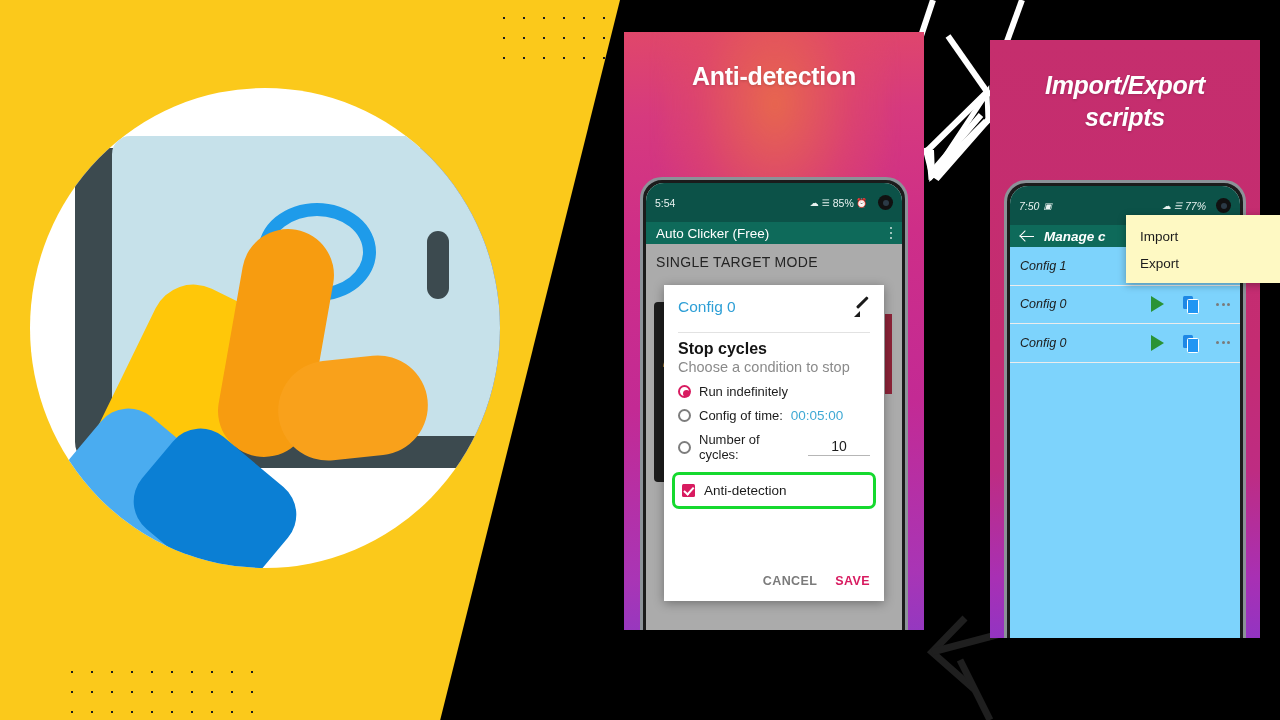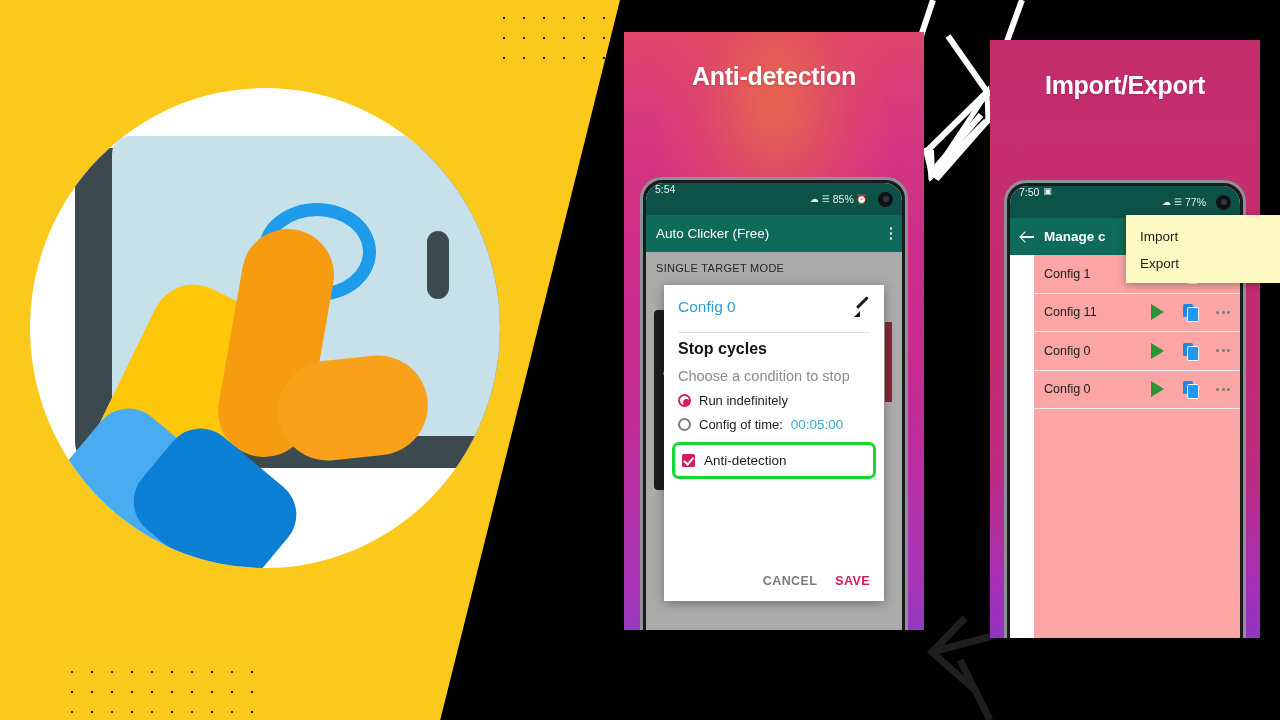--- a/index.html
+++ b/index.html
@@ -131,20 +131,21 @@
     position: absolute;
     left: 36px; top: -40px;
     width: 230px; height: 280px;
     background: radial-gradient(ellipse at 50% 40%, rgba(234,110,70,.85) 0%, rgba(226,78,96,.45) 48%, rgba(206,46,136,0) 78%);
     filter: blur(6px);
   }
   .panel-right {
     left: 990px; top: 40px;
     width: 270px; height: 598px;
     background: linear-gradient(180deg, #C52E6D 0%, #C42C72 52%, #BE2C82 72%, #A830B4 90%, #9334C2 100%);
+    font-style: italic;
   }
   .panel-title {
     position: relative;
     color: #ffffff;
     font-weight: bold;
     text-align: center;
     letter-spacing: -0.3px;
     text-shadow: 0 1px 3px rgba(0,0,0,.18);
   }
   .panel-mid .panel-title { font-size: 25px; margin-top: 30px; }
@@ -159,50 +160,50 @@
     overflow: hidden;
   }
   .phone-mid { left: 16px; top: 145px; width: 268px; height: 470px; }
   .phone-right { left: 14px; top: 140px; width: 242px; height: 470px; }
   .phone-inner {
     position: absolute; left: 3px; right: 3px; top: 3px; bottom: 0;
     background: #fff; border-radius: 18px 18px 3px 3px; overflow: hidden;
   }
   .statusbar {
     position: relative;
-    height: 32px;
+    height: 39px;
     background: #0C5248;
     color: #e9f2f0;
     font-size: 10.5px;
-    display: flex; 
+    display: flex; align-items: center;
     padding: 0 9px;
   }
   .sb-right { margin-left: auto; display: flex; align-items: center; gap: 3px; }
   .sb-punch {
     width: 15px; height: 15px; border-radius: 50%;
     background: #111; margin-left: 7px;
     display: flex; align-items: center; justify-content: center;
   }
   .sb-punch i { display:block; width:6px; height:6px; border-radius:50%; background:#2b3a46; }
   .appbar {
     position: relative;
-    height: 37px;
+    height: 22px;
     background: #0E6A5A;
     color: #fff;
     display: flex; align-items: center;
     padding: 0 10px;
     font-size: 13.5px;
   }
   .kebab { margin-left: auto; display:flex; flex-direction:column; gap:2.5px; }
   .kebab i { width: 2.5px; height: 2.5px; border-radius: 50%; background: #cfe3de; display:block; }
 
   
   .page-mid { position: relative; height: 409px; background: #efefef; }
   .sect-label {
-    font-size: 11px; color: #222; letter-spacing: .3px;
+    font-size: 14px; color: #222; letter-spacing: .3px;
     padding: 10px 10px 6px 10px;
   }
   .mini-icons { position:absolute; left:8px; top:58px; width:40px; height:180px;
     background:#171717; border-radius:4px; display:flex; flex-direction:column;
     align-items:center; padding-top:6px; gap:9px; }
   .mini-icons span { display:block; }
   .mi-blue { width:20px;height:22px;background:#1C54D4; }
   .mi-green{ width:18px;height:8px;background:#1a7a1a;border-radius:2px; }
   .mi-arc  { width:22px;height:11px;border:3px solid #E9A93A;border-bottom:none;border-radius:18px 18px 0 0; }
   .mi-red  { width:20px;height:6px;background:#C4341E;border-radius:2px; }
@@ -237,21 +238,21 @@
     margin: 4px 14px 0 14px;
     background: #d8d8d8;
     color: #D81B60;
     font-size: 11.5px; font-weight: bold; letter-spacing: .45px;
     padding: 6px 8px;
     display: inline-block; align-self: flex-start;
   }
   .dlg-divider { height:1px; background:#e2e2e2; margin: 10px 14px 0 14px; }
   .dlg-body { padding: 7px 14px 0 14px; }
   .stop-title { font-size: 16px; font-weight: bold; color: #141414; }
-  .stop-sub { font-size: 14.5px; color: #8a8a8a; margin-top: 10px; }
+  .stop-sub { font-size: 14.5px; color: #8a8a8a; margin-top: 1px; }
   .opt-row { display:flex; align-items:center; gap:8px; margin-top: 9px; font-size: 13px; color:#1c1c1c; }
   .radio { width:13px; height:13px; border-radius:50%; border:2px solid #7d7d7d; flex:none; position:relative; }
   .radio.on { border-color:#D81B60; }
   .radio.on::after { content:""; position:absolute; left:2.5px; top:2.5px; width:7px;height:7px;border-radius:50%;background:#D81B60; }
   .time-val { color:#3FA9D4; font-size:13.5px; }
   .cycles-val {
     margin-left:auto; font-size:14px; color:#1c1c1c;
     border-bottom:1px solid #b6b6b6; min-width: 62px; text-align:center; padding-bottom:1px;
   }
   .anti-box {
@@ -272,21 +273,21 @@
   .dlg-actions {
     margin-top:auto;
     display:flex; justify-content:flex-end; gap: 18px;
     padding: 0 14px 13px 14px;
     font-size: 12.5px; font-weight:bold; letter-spacing:.4px;
   }
   .btn-cancel { color:#7b7b7b; }
   .btn-save { color:#D81B60; }
 
   
-  .page-right { position: relative; height: 409px; background: #fca5a5; margin-left: 24px; }
+  .page-right { position: relative; height: 409px; background: #7dd3fc; }
   .cfg-row {
     display:flex; align-items:center;
     height: 38.5px;
     padding: 0 10px;
     border-bottom: 1px solid #ececec;
     font-size: 12.5px; color:#1c1c1c;
   }
   .cfg-actions { margin-left:auto; display:flex; align-items:center; gap: 19px; }
   .play-icon { width:0;height:0; border-left: 13px solid #2A9335; border-top: 8px solid transparent; border-bottom: 8px solid transparent; }
   .copy-icon { position:relative; width:14px; height:16px; }
@@ -421,36 +422,42 @@
         <span class="radio on"></span>
         <span>Run indefinitely</span>
       </div>
 
       <div class="opt-row">
         <span class="radio"></span>
         <span>Config of time:</span>
         <span class="time-val">00:05:00</span>
       </div>
 
+      <div class="opt-row">
+        <span class="radio"></span>
+        <span>Number of cycles:</span>
+        <span class="cycles-val">10</span>
+      </div>
     </div>
 
     <div class="anti-box">
       <span class="checkbox"></span>
       <span class="anti-label">Anti-detection</span>
     </div>
 
     <div class="dlg-actions">
       <span class="btn-cancel">CANCEL</span>
       <span class="btn-save">SAVE</span>
     </div>
   </div>
 
   <div class="panel panel-right">
     <div class="panel-title">
       <div>Import/Export</div>
+      <div>scripts</div>
     </div>
 
     <div class="phone phone-right">
       <div class="phone-inner">
 
         <div class="statusbar">
           <span>7:50</span>
           <span class="wifi-glyph" style="margin-left:4px">▣</span>
           <span class="sb-right">
             <span class="wifi-glyph">☁</span>
@@ -474,21 +481,21 @@
               <span class="play-icon"></span>
               <span class="copy-icon"></span>
               <span class="dots-icon">
                   <i></i>
                   <i></i>
                   <i></i>
                 </span>
             </span>
           </div>
           <div class="cfg-row">
-            <span>Config 11</span>
+            <span>Config 0</span>
             <span class="cfg-actions">
               <span class="play-icon"></span>
               <span class="copy-icon"></span>
               <span class="dots-icon">
                   <i></i>
                   <i></i>
                   <i></i>
                 </span>
             </span>
           </div>
@@ -497,32 +504,20 @@
             <span class="cfg-actions">
               <span class="play-icon"></span>
               <span class="copy-icon"></span>
               <span class="dots-icon">
                   <i></i>
                   <i></i>
                   <i></i>
                 </span>
             </span>
           </div>
-          <div class="cfg-row">
-            <span>Config 0</span>
-            <span class="cfg-actions">
-              <span class="play-icon"></span>
-              <span class="copy-icon"></span>
-              <span class="dots-icon">
-                  <i></i>
-                  <i></i>
-                  <i></i>
-                </span>
-            </span>
-          </div>
         </div>
 
       </div>
     </div>
   </div>
 
   <div class="popup-menu">
     <div class="menu-item">Import</div>
     <div class="menu-item">Export</div>
   </div>

